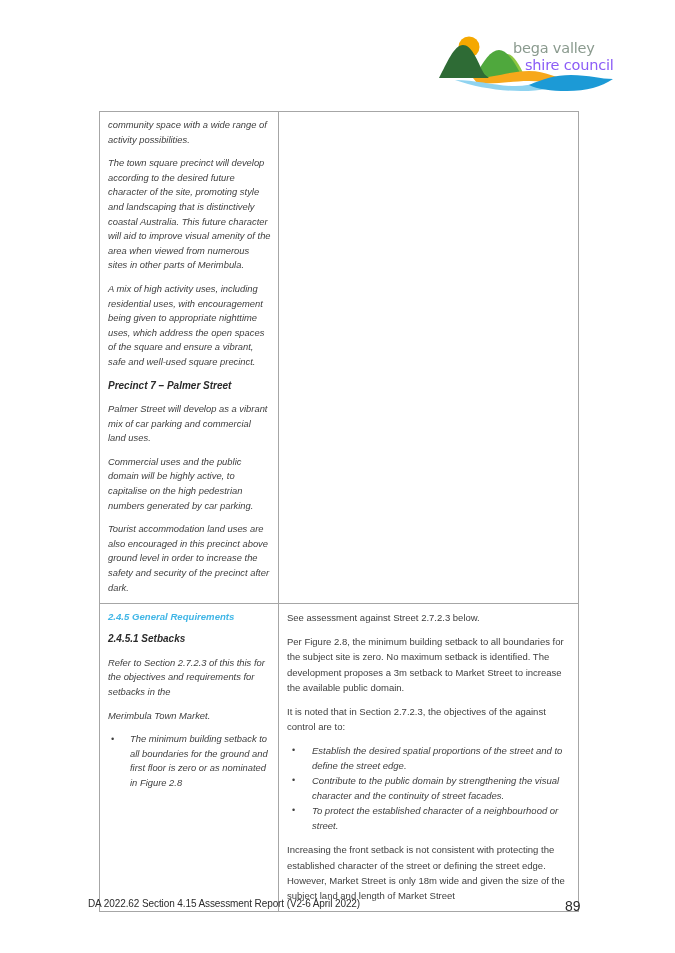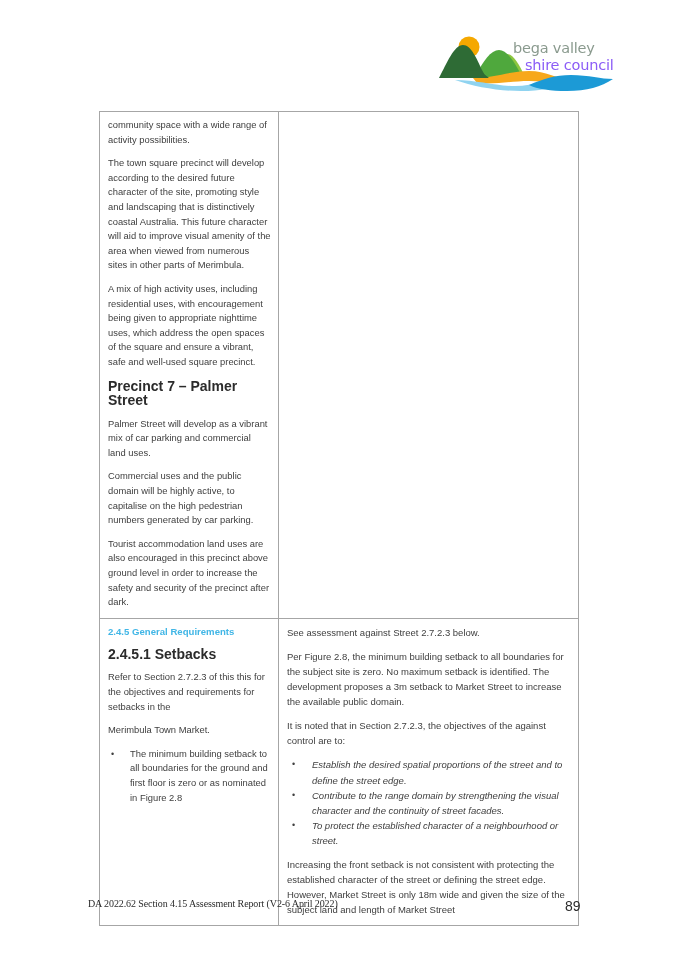--- a/index.html
+++ b/index.html
@@ -68,21 +68,21 @@
     top: 111px;
     width: 479px;
     border-collapse: collapse;
     table-layout: fixed;
   }
   #assessment-table td {
     border: 1px solid #a6a6a6;
     vertical-align: top;
     padding: 0;
   }
-  .col-left  { width: 179px; }
+  .col-left  { width: 179px; font-style: italic; }
   .col-right { width: 300px; }
 
   .cell-inner {
     padding: 6px 8px 8px 8px;
   }
   .cell-inner-right {
     padding: 6px 9px 8px 8px;
   }
 
   
@@ -91,21 +91,21 @@
     font-size: 9.4px;
     line-height: 14.6px;
     color: #404040;
   }
   .col-left p.para { font-size: 9.4px; line-height: 14.6px; }
   .col-right p.para { font-size: 9.5px; line-height: 15.1px; }
   p.para:last-child { margin-bottom: 0; }
 
   h4.sub-head {
     margin: 0 0 9px 0;
-    font-size: 14px;
+    font-size: 10px;
     line-height: 14.6px;
     font-weight: bold;
     color: #2b2b2b;
   }
   h3.section-head {
     margin: 0 0 8px 0;
     font-size: 9.6px;
     line-height: 14px;
     font-weight: bold;
     color: #41b6e6;
@@ -159,21 +159,21 @@
     top: 898px;
     width: 675px;
     height: 30px;
   }
   #footer-text {
     position: absolute;
     left: 88px;
     top: 0;
     font-size: 10px;
     color: #2b2b2b;
-    font-family: Liberation Serif, serif;
+    font-family: Liberation Sans, sans-serif;
     letter-spacing: -0.1px;
   }
   #footer-page-number {
     position: absolute;
     left: 565px;
     top: 0;
     font-size: 14px;
     color: #2b2b2b;
     font-family: Liberation Sans, sans-serif;
   }
@@ -243,21 +243,21 @@
             </ul>
           </div>
         </td>
         <td>
           <div class="cell-inner-right col-right">
             <p class="para">See assessment against Street 2.7.2.3 below.</p>
             <p class="para">Per Figure 2.8, the minimum building setback to all boundaries for the subject site is zero. No maximum setback is identified. The development proposes a 3m setback to Market Street to increase the available public domain.</p>
             <p class="para">It is noted that in Section 2.7.2.3, the objectives of the against control are to:</p>
             <ul class="bullets italic-bullets">
               <li><span class="bullet-dot">•</span><span>Establish the desired spatial proportions of the street and to define the street edge.</span></li>
-              <li><span class="bullet-dot">•</span><span>Contribute to the range domain by strengthening the visual character and the continuity of street facades.</span></li>
+              <li><span class="bullet-dot">•</span><span>Contribute to the public domain by strengthening the visual character and the continuity of street facades.</span></li>
               <li><span class="bullet-dot">•</span><span>To protect the established character of a neighbourhood or street.</span></li>
             </ul>
             <p class="para">Increasing the front setback is not consistent with protecting the established character of the street or defining the street edge.  However, Market Street is only 18m wide and given the size of the subject land and length of Market Street</p>
           </div>
         </td>
       </tr>
     </tbody>
 </table>
 
 <div id="page-footer">

